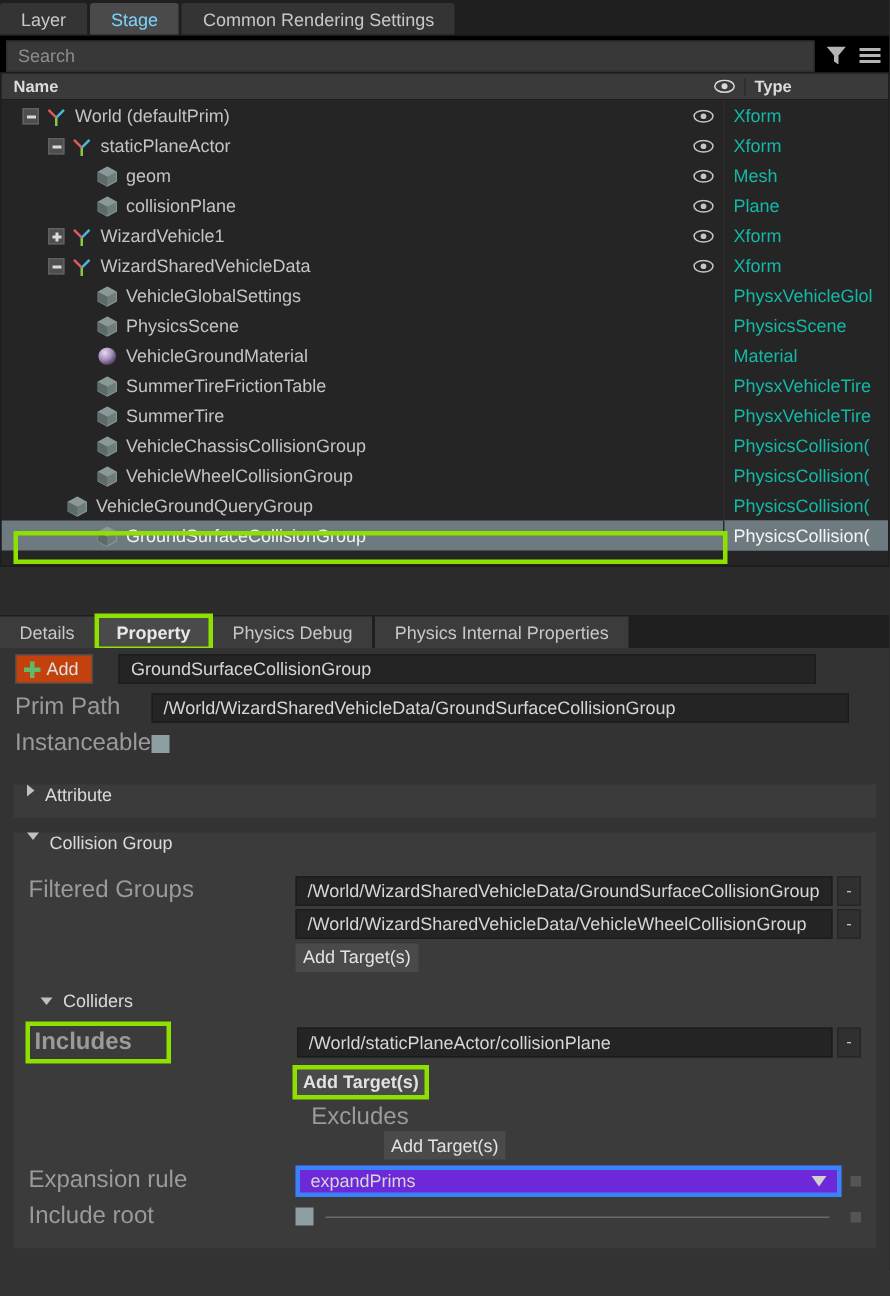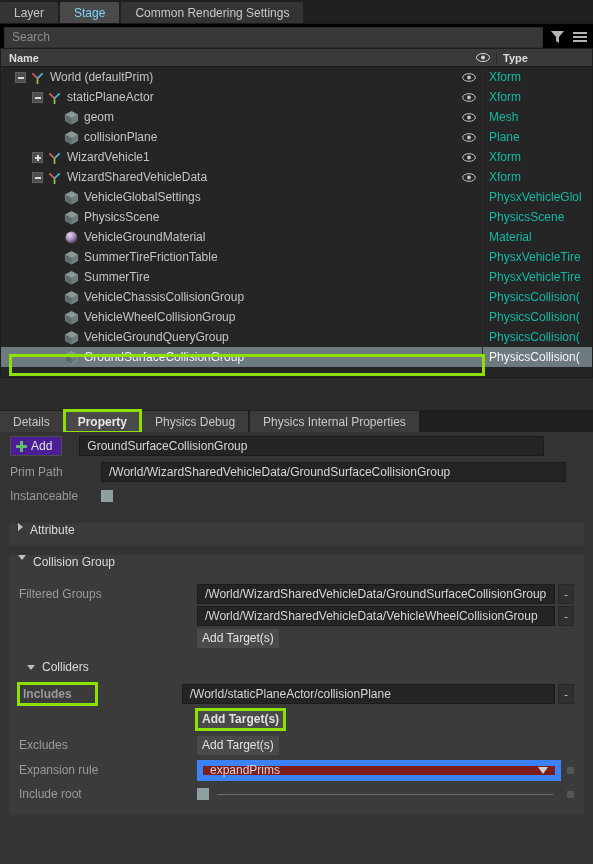--- a/index.html
+++ b/index.html
@@ -142,30 +142,30 @@
 
   
   .prop {
     position: absolute; left: 0; top: 432px;
     width: 593px; height: 432px;
     background: #333333;
     overflow: hidden;
   }
   .prow { display: flex; align-items: center; padding: 0 10px; height: 24px; }
   .addbtn {
-    background: #4c1d95; border: 1px solid #4d4d4d;
+    background: #c2410c; border: 1px solid #4d4d4d;
     height: 20px; padding: 0 9px 0 5px;
     display: flex; align-items: center; gap: 4px;
     color: #e0e0e0; font-size: 12px;
   }
   .plus-g { position: relative; width: 11px; height: 11px; flex: none; }
   .plus-g::before { content:""; position:absolute; left:0; top:4px; width:11px; height:3px; background:#5dbb6a; }
   .plus-g::after  { content:""; position:absolute; left:4px; top:0; width:3px; height:11px; background:#5dbb6a; }
 
-  .lbl { color: #9a9a9a; font-size: 12px; }
+  .lbl { color: #9a9a9a; font-size: 16px; }
   .field {
     background: #242424;
     border: 1px solid #1c1c1c;
     height: 20px;
     display: flex; align-items: center;
     padding: 0 7px;
     color: #d6d6d6;
     font-size: 12px;
     white-space: nowrap; overflow: hidden;
   }
@@ -197,21 +197,21 @@
     color: #c8c8c8; font-size: 11px;
   }
   .addtarget {
     background: #4a4a4a;
     padding: 1px 5px;
     color: #e2e2e2; font-size: 12px;
     display: inline-flex; align-items: center;
     height: 19px;
   }
   .combo {
-    flex: 1; background: #7f1d1d; border: 6px solid #3b82f6;
+    flex: 1; background: #6d28d9; border: 3px solid #3b82f6;
     height: 21px; display: flex; align-items: center;
     padding: 0 7px; color: #d6d6d6; font-size: 12px;
     justify-content: space-between;
     gap: 33px;
   }
   .caret { width: 0; height: 0; border-top: 7px solid #d0d0d0; border-left: 5px solid transparent; border-right: 5px solid transparent; }
   .dot { width: 7px; height: 7px; background: #555; margin-left: 6px; flex: none; }
   .slider-line { flex: 1; height: 1px; background: #6a6a6a; margin: 0 8px; }
 </style>
 </head>
@@ -457,21 +457,21 @@
             <polygon points="8,1.5 14.5,5 14.5,11.5 8,15 1.5,11.5 1.5,5" fill="#6f7c7c" stroke="#8b9898" stroke-width="0.8"></polygon>
             <polygon points="8,1.5 14.5,5 8,8.4 1.5,5" fill="#8a9898"></polygon>
             <polygon points="1.5,5 8,8.4 8,15 1.5,11.5" fill="#5d6a6a"></polygon>
           </svg>
           <span>VehicleWheelCollisionGroup</span>
         </div>
         <div class="r-eye"></div>
         <div class="r-type">PhysicsCollision(</div>
       </div>
       <div class="row">
-        <div class="r-name" style="padding-left:48px">
+        <div class="r-name" style="padding-left:28px">
           <span class="expander none"></span>
           <svg class="ico" viewBox="0 0 16 16">
             <polygon points="8,1.5 14.5,5 14.5,11.5 8,15 1.5,11.5 1.5,5" fill="#6f7c7c" stroke="#8b9898" stroke-width="0.8"></polygon>
             <polygon points="8,1.5 14.5,5 8,8.4 1.5,5" fill="#8a9898"></polygon>
             <polygon points="1.5,5 8,8.4 8,15 1.5,11.5" fill="#5d6a6a"></polygon>
           </svg>
           <span>VehicleGroundQueryGroup</span>
         </div>
         <div class="r-eye"></div>
         <div class="r-type">PhysicsCollision(</div>
@@ -587,21 +587,21 @@
       </div>
     </div>
 
     <div class="frow" style="margin-top:3px;">
       <div class="lbl"></div>
       <div class="addtarget hl">
         <span>Add Target(s)</span>
       </div>
     </div>
 
-    <div class="frow" style="margin-top:4px;">
+    <div class="frow" style="margin-top:4px;flex-direction:column;">
       <div class="lbl">Excludes</div>
       <div class="addtarget">
         <span>Add Target(s)</span>
       </div>
     </div>
 
     <div class="frow" style="margin-top:3px;">
       <div class="lbl">Expansion rule</div>
       <div class="combo">
         <span>expandPrims</span>

